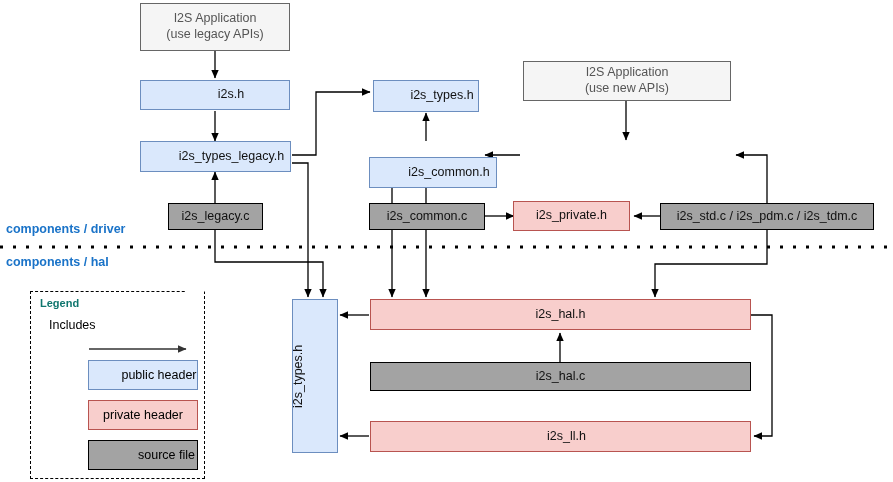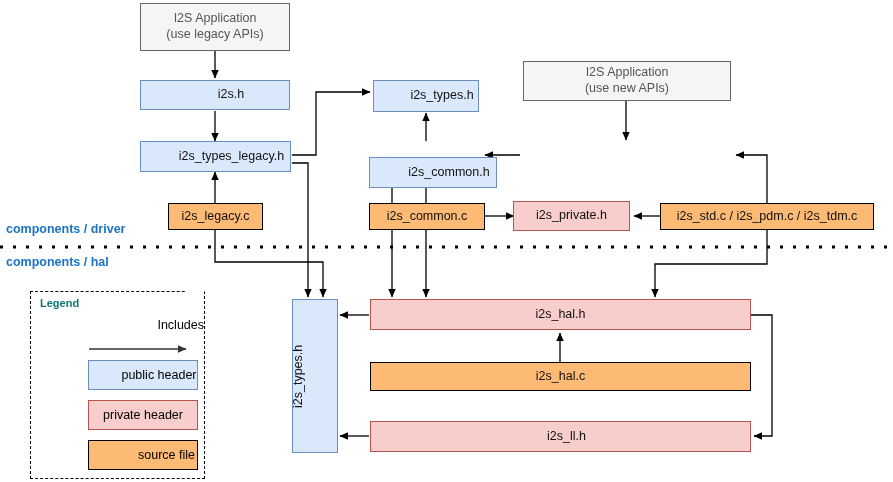--- a/index.html
+++ b/index.html
@@ -6,33 +6,33 @@
   body{width:893px;height:482px;overflow:hidden;
        font-family:"Liberation Sans","DejaVu Sans",sans-serif;}
   #stage{position:relative;width:893px;height:482px;}
   svg.wires{position:absolute;left:0;top:0;width:893px;height:482px;overflow:visible;}
 
   .node{position:absolute;box-sizing:border-box;display:flex;align-items:center;
         justify-content:center;text-align:center;font-size:12.5px;color:#111111;
         line-height:1.25;z-index:5;}
   .blue{background:#dae8fc;border:1px solid #6c8ebf;padding-left:32px;}
   .pink{background:#f8cecc;border:1px solid #b85450;}
-  .white{background:#fdba74;border:1px solid #000000;}
+  .white{background:#a3a3a3;border:1px solid #000000;}
   .gray{background:#f5f5f5;border:1px solid #666666;color:#555555;}
 
   .vert{writing-mode:vertical-rl;transform:rotate(180deg);}
 
   .layerlabel{position:absolute;color:#1a73c8;font-weight:bold;font-size:12.5px;z-index:6;}
 
   #legend{position:absolute;left:30px;top:291px;width:175px;height:188px;
           background:#ffffff;border:1px dashed #000000;z-index:7;box-sizing:border-box;}
   #legend .fold{position:absolute;right:-1px;top:-1px;width:0;height:0;
           border-left:20px solid #ffffff;border-bottom:20px solid transparent;}
   .legend-title{position:absolute;left:9px;top:5px;font-weight:bold;font-size:11px;color:#0f766e;}
-  .legend-includes{position:absolute;left:0;right:0;top:26px;text-align:right;font-size:12.5px;padding-left:18px;}
+  .legend-includes{position:absolute;left:0;right:0;top:26px;text-align:left;font-size:12.5px;padding-left:18px;}
   .legend-arrow{position:absolute;left:58px;top:52px;width:105px;height:10px;}
   .lgbox{position:absolute;left:57px;width:110px;height:30px;display:flex;
          align-items:center;justify-content:center;font-size:12.5px;box-sizing:border-box;}
 </style>
 </head>
 <body>
 
 <div id="stage">
 
   <svg class="wires" viewBox="0 0 893 482">

